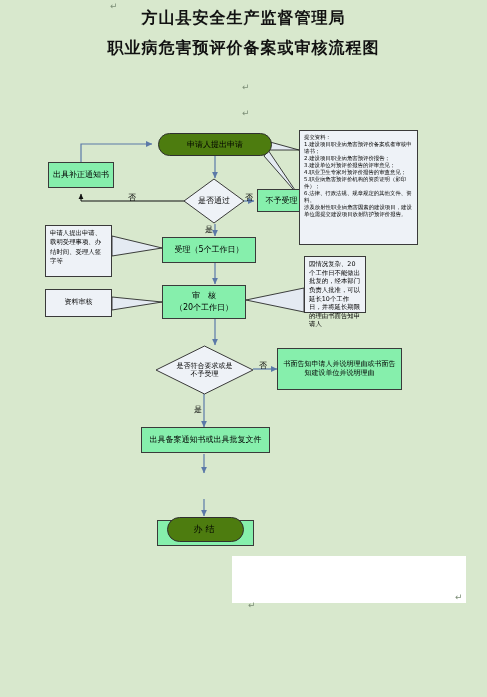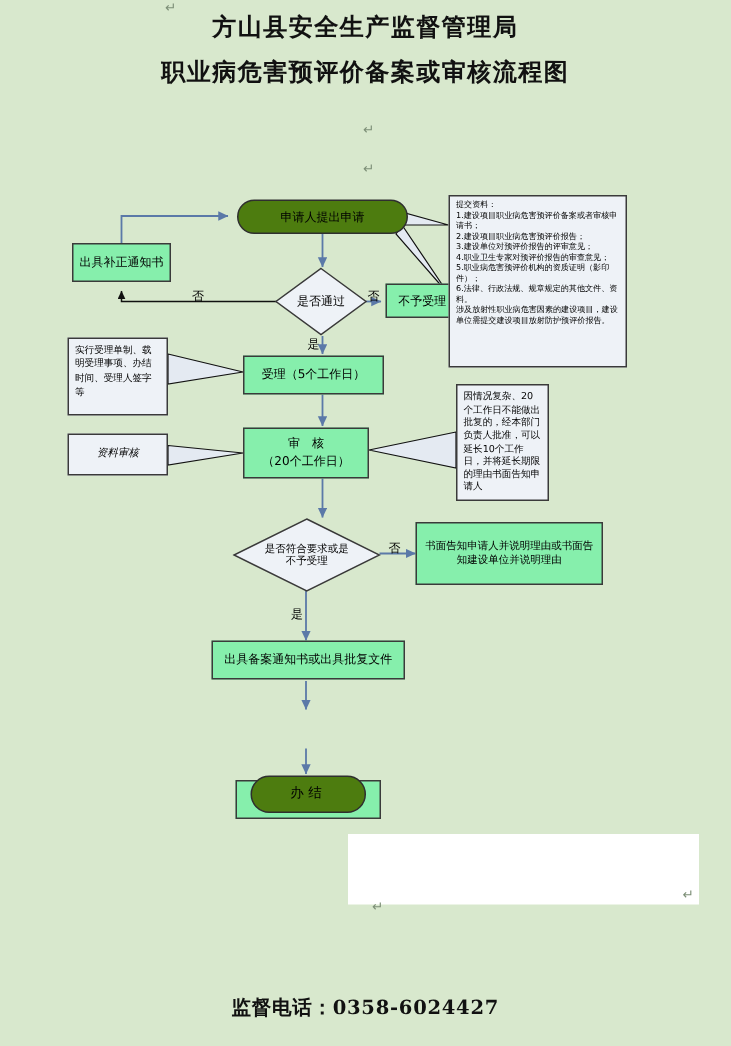--- a/index.html
+++ b/index.html
@@ -29,21 +29,21 @@
     display:flex;align-items:center;justify-content:center;
     text-align:center;line-height:1.15;color:#000;
   }
 
   .callout{
     position:absolute;box-sizing:border-box;
     background:#eef2f7;border:1px solid #3a3a3a;
     padding:3px 4px;color:#000;line-height:1.3;
     text-align:left;
   }
-  .callout.centered{display:flex;align-items:center;justify-content:center;text-align:center;font-style:italic;}
+  .callout.centered{display:flex;align-items:center;justify-content:center;text-align:center;}
 
   .edge-label{
     position:absolute;color:#000;background:transparent;
     font-family:"DejaVu Sans","Liberation Sans",sans-serif;
     line-height:1;
   }
 
   .title-wrap{position:absolute;left:0;top:8px;width:487px;text-align:center;}
   .title-line{
     font-family:"DejaVu Serif","Liberation Serif",serif;
@@ -183,30 +183,29 @@
     <div>1.建设项目职业病危害预评价备案或者审核申请书；</div>
     <div>2.建设项目职业病危害预评价报告；</div>
     <div>3.建设单位对预评价报告的评审意见；</div>
     <div>4.职业卫生专家对预评价报告的审查意见；</div>
     <div>5.职业病危害预评价机构的资质证明（影印件）；</div>
     <div>6.法律、行政法规、规章规定的其他文件、资料。</div>
     <div>涉及放射性职业病危害因素的建设项目，建设单位需提交建设项目放射防护预评价报告。</div>
   </div>
 
   <div class="callout" style="left:45px;top:225px;width:67px;height:52px;font-size:6.4px;line-height:1.45;">
-    <span>实行受理单制、载明受理事项、办结时间、受理人签字等</span>
+    <span>申请人提出申请、载明受理事项、办结时间、受理人签字等</span>
   </div>
 
   <div class="callout centered" style="left:45px;top:289px;width:67px;height:28px;font-size:7px;">
     <span>资料审核</span>
   </div>
 
-  <div class="callout" style="left:304px;top:256px;width:62px;height:78px;font-size:6.4px;line-height:1.35;">
+  <div class="callout" style="left:304px;top:256px;width:62px;height:57px;font-size:6.4px;line-height:1.35;">
     <span>因情况复杂、20个工作日不能做出批复的，经本部门负责人批准，可以延长10个工作日，并将延长期限的理由书面告知申请人</span>
   </div>
 
   <div class="blank-box" style="left:232px;top:556px;width:234px;height:47px;"></div>
   <div class="mark" style="left:248px;top:600px;">↵</div>
   <div class="mark" style="left:455px;top:592px;">↵</div>
 
-  <div class="footer">监督电话：0358-6024427</div>
 
 </div>
 
 </body></html>

